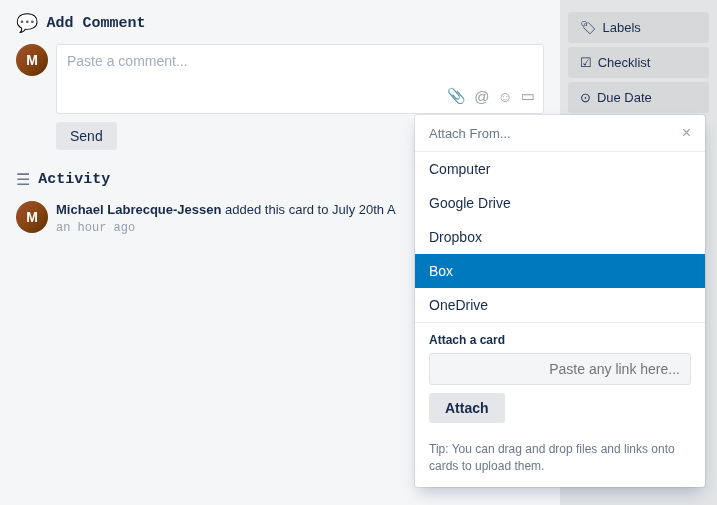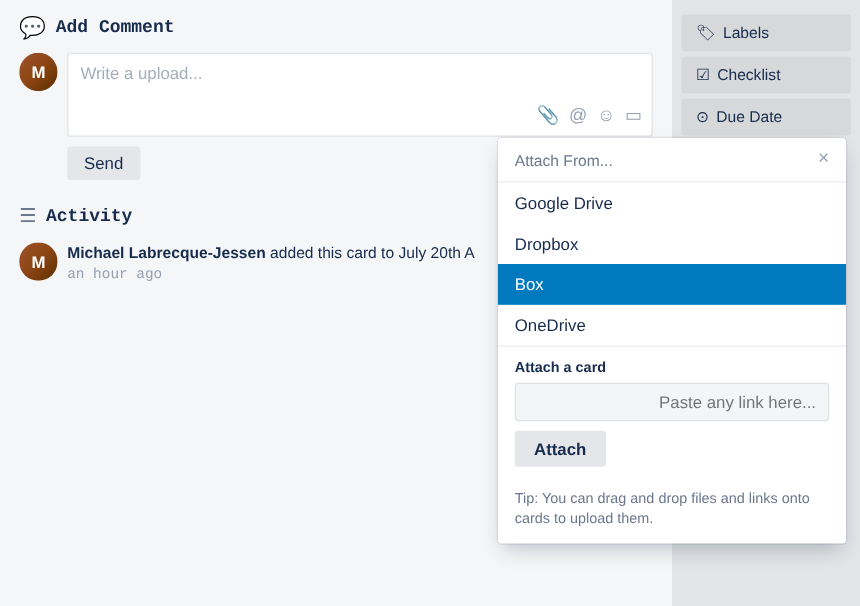--- a/index.html
+++ b/index.html
@@ -251,21 +251,21 @@
     <span class="comment-icon">💬</span>
     <span class="section-title">Add Comment</span>
   </div>
 
   
   <div class="comment-area">
     <div class="avatar">
       <div class="avatar-img">M</div>
     </div>
     <div class="comment-box">
-      <span class="comment-placeholder">Write a upload...</span>
+      <span class="comment-placeholder">Paste a comment...</span>
       <div class="comment-toolbar">
         <span class="toolbar-icon">📎</span>
         <span class="toolbar-icon">@</span>
         <span class="toolbar-icon">☺</span>
         <span class="toolbar-icon">▭</span>
       </div>
     </div>
   </div>
 
   <button class="send-btn">Send</button>
@@ -304,20 +304,21 @@
     <span>Due Date</span>
   </div>
 </div>
 
 <div class="attach-panel">
   <div class="attach-header">
     <span>Attach From...</span>
     <span class="attach-close">×</span>
   </div>
 
+  <div class="attach-menu-item">Computer</div>
   <div class="attach-menu-item">Google Drive</div>
   <div class="attach-menu-item">Dropbox</div>
   <div class="attach-menu-item active">Box</div>
   <div class="attach-menu-item">OneDrive</div>
 
   <div class="attach-link-section">
     <div class="attach-link-label">Attach a card</div>
     <input class="attach-link-input" type="text" placeholder="Paste any link here..." style="">
     <button class="attach-btn">Attach</button>
   </div>

